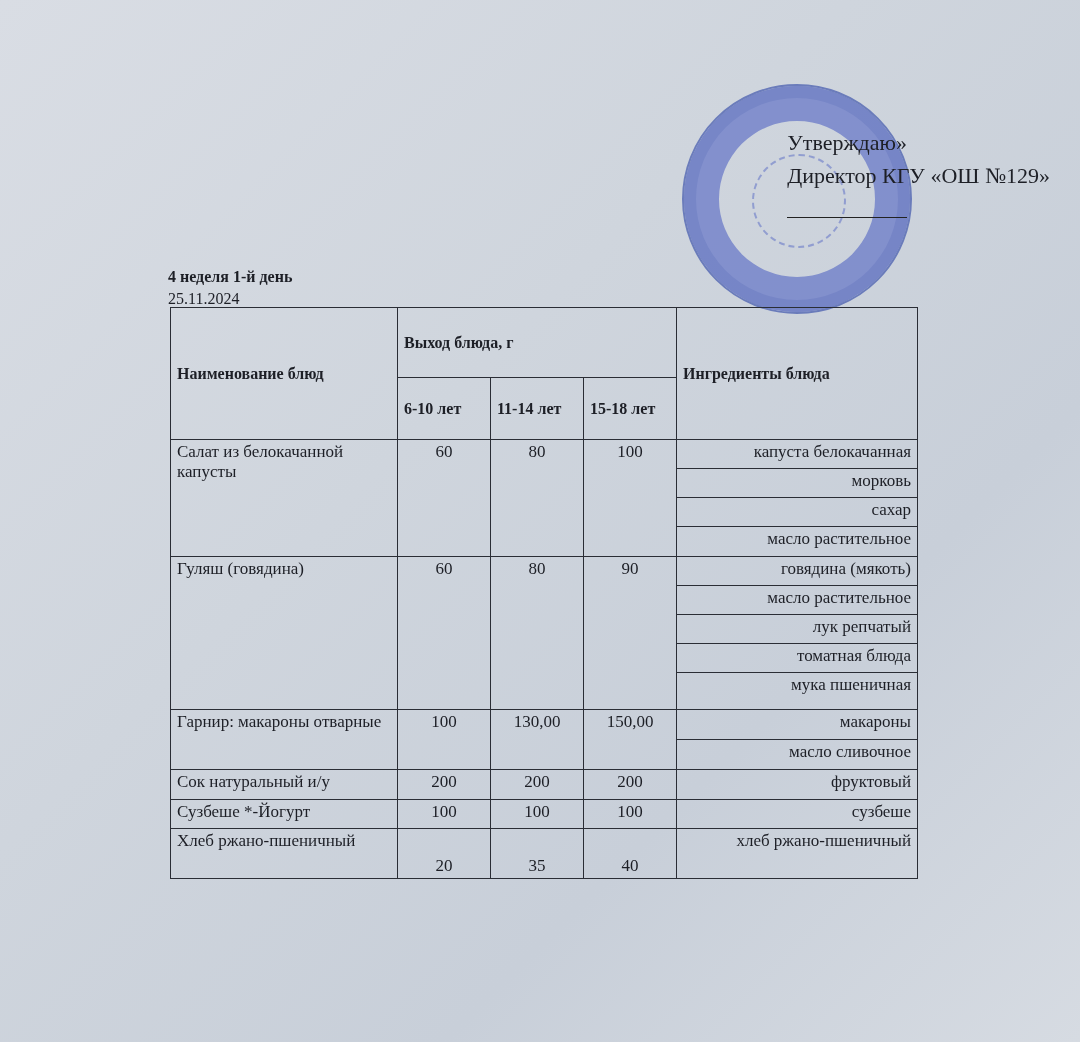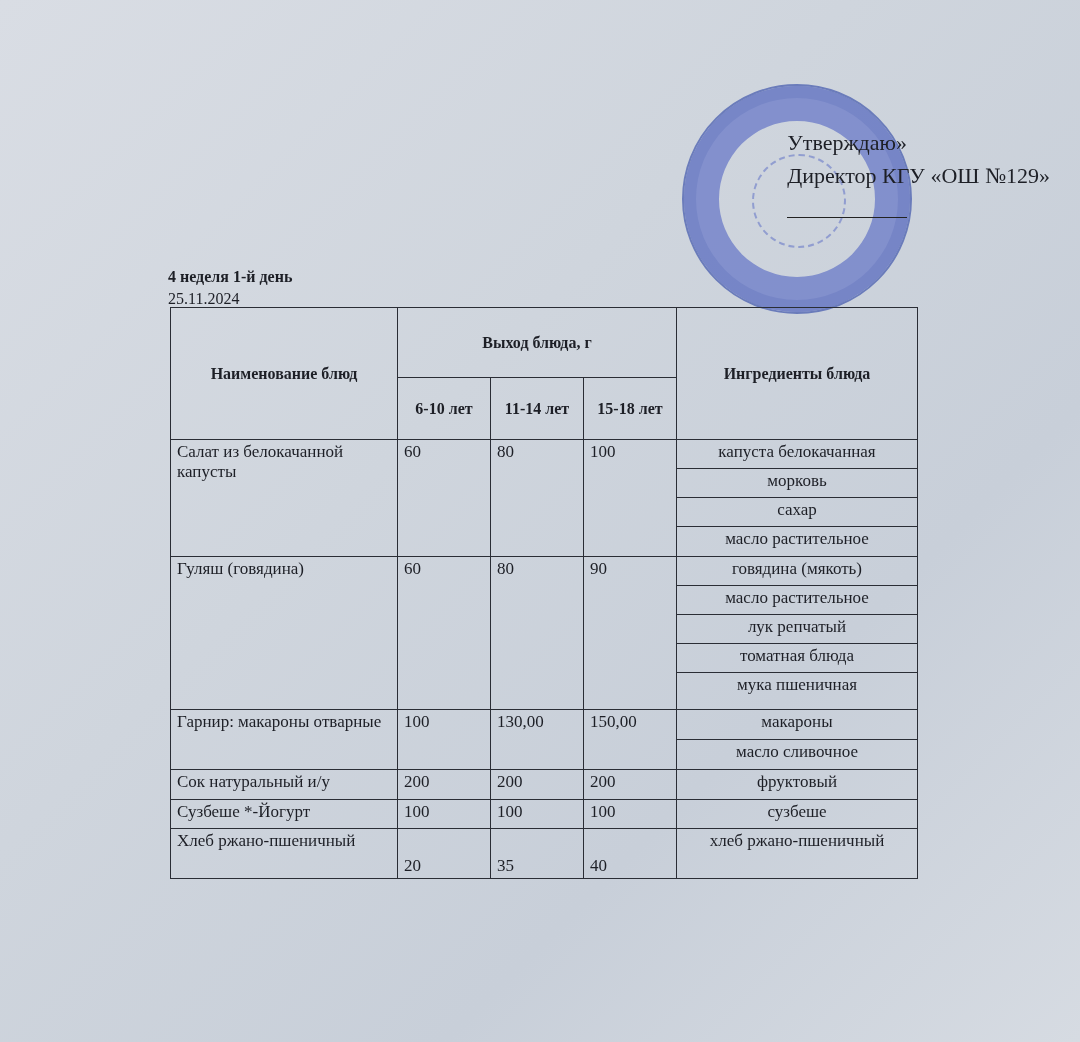--- a/index.html
+++ b/index.html
@@ -29,23 +29,23 @@
   }
   .heading { position:absolute; left:168px; top:266px; font-size:16px; line-height:22px; }
   .heading .week { font-weight:bold; }
   table.menu {
     position:absolute; left:170px; top:307px;
     border-collapse:collapse; font-size:17px;
   }
   table.menu td, table.menu th {
     border:1px solid #2a2d35; padding:2px 6px; vertical-align:top;
   }
-  table.menu th { font-weight:bold; text-align:center; vertical-align:middle; font-size:16px; }
-  .num { text-align:left; }
-  .ing { text-align:center;margin-left:43px; }
+  table.menu th { font-weight:bold; text-align:left; vertical-align:middle; font-size:16px; }
+  .num { text-align:center; }
+  .ing { text-align:right;margin-left:43px; }
   .c1 { width:214px; } .c2 { width:80px; } .c3 { width:80px; } .c4 { width:80px; } .c5 { width:228px; }
 </style>
 </head>
 <body>
 
 <div class="stamp">
     <div class="stamp-inner"></div>
   </div>
 
 <div class="approval">

